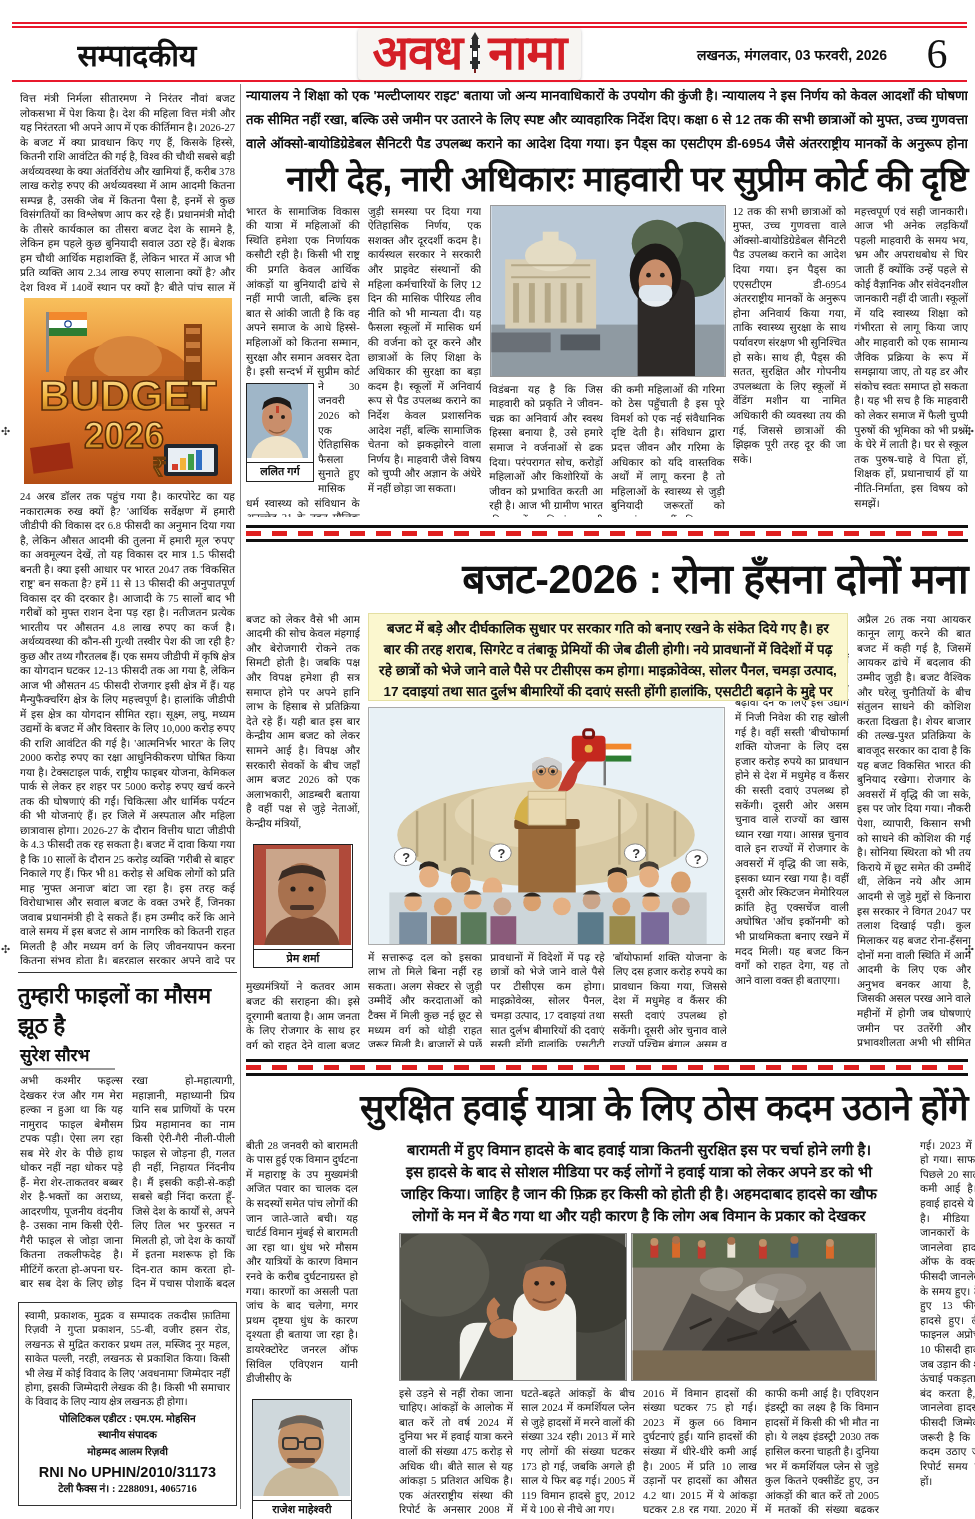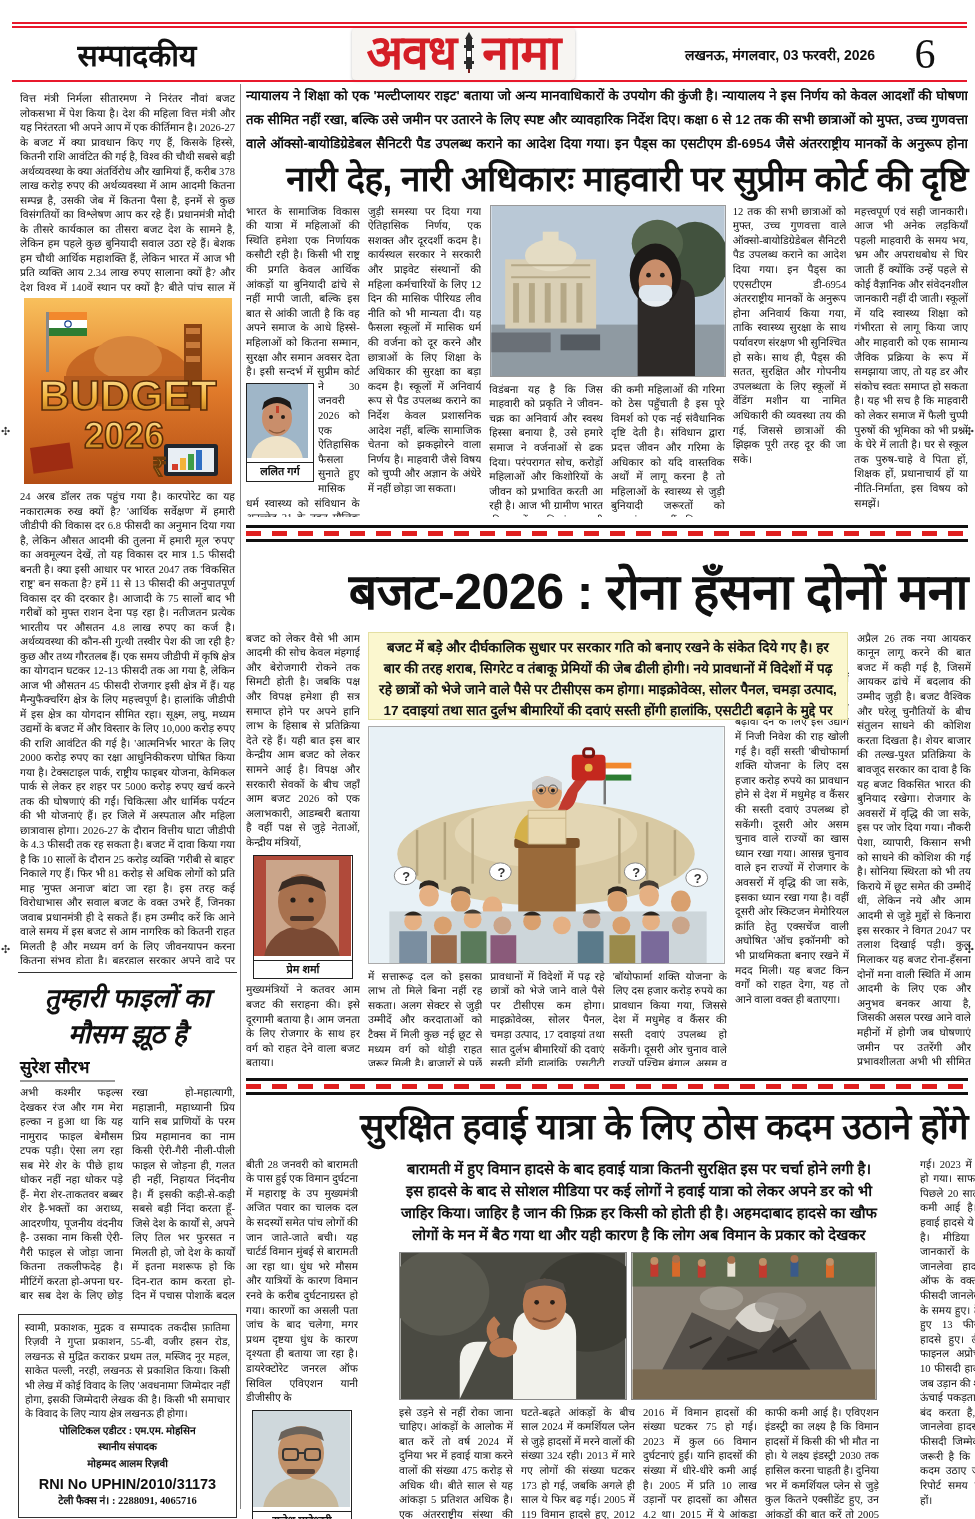--- a/index.html
+++ b/index.html
@@ -2,21 +2,21 @@
 <html><head>
 <meta charset="utf-8">
 <style>
   * { margin:0; padding:0; box-sizing:border-box; }
   html,body { background:#ffffff; }
   body { width:975px; height:1519px; position:relative; font-family:"Liberation Serif", serif; color:#111; overflow:hidden; }
 
   
   .top-double-rule { position:absolute; left:12px; right:8px; top:22px; height:6px;
     border-top:2px solid #e8192c; border-bottom:2px solid #e8192c; }
-  .header-row { position:absolute; left:12px; right:20px; top:30px; height:48px; display:flex; align-items:center; }
+  .header-row { position:absolute; left:12px; right:8px; top:30px; height:48px; display:flex; align-items:center; }
   .section-title { width:250px; text-align:center; font-family:"Liberation Sans",sans-serif; font-weight:bold; font-size:30px; }
   .masthead-wrap { flex:1; display:flex; justify-content:center; }
   .masthead { background:#f7f5f2; border-radius:4px; padding:1px 14px 3px; box-shadow:0 1px 3px rgba(0,0,0,.25); display:flex; align-items:center; }
   .masthead .mh-word { color:#d41e26; font-family:"Liberation Sans",sans-serif; font-weight:bold; font-size:48px; line-height:1; letter-spacing:-1px; }
   .masthead svg { margin:0 2px; }
   .date-line { width:230px; text-align:center; font-family:"Liberation Sans",sans-serif; font-weight:bold; font-size:14px; }
   .page-no { width:60px; text-align:center; font-size:42px; font-family:"Liberation Serif",serif; }
   .header-bottom-rule { position:absolute; left:12px; right:8px; top:80px; border-top:2px solid #e8192c; }
 
   .fold-mark { position:absolute; font-size:11px; color:#333; }
@@ -24,47 +24,47 @@
   
   .sidebar { position:absolute; left:18px; top:88px; width:219px; }
   .sb-vline { position:absolute; top:84px; bottom:10px; width:0; border-left:1px solid #888; }
   .headline-box { border:1.5px solid #333; padding:2px 4px 4px; text-align:center;
     font-family:"Liberation Sans",sans-serif; font-weight:bold; font-size:21px; line-height:1.15; }
   .sb-body { font-size:10.6px; line-height:1.37; text-align:justify; overflow:hidden; padding:4px 2px 0; }
   .sb-body1 { height:206px; }
   .sb-body2 { height:478px; }
   .budget-img { display:block; margin:4px auto 2px; }
   .sb-sep { border-top:1.5px solid #333; margin-top:8px; }
-  .headline-b { text-align:center; font-family:"Liberation Sans",sans-serif; font-weight:bold; font-size:26px; padding:6px 0 2px;font-style:italic; }
+  .headline-b { font-family:"Liberation Sans",sans-serif; font-weight:bold; font-size:22px; padding:6px 0 2px; }
   .byline-b { font-weight:bold; font-size:17px; font-family:"Liberation Sans",sans-serif; padding:2px 2px 1px; }
   .byline-rule { border-top:2px solid #999; width:95px; margin:1px 0 4px 2px; }
   .sb-cols { column-count:2; column-gap:9px; font-size:10.6px; line-height:1.37; text-align:justify; height:218px; overflow:hidden; padding:0 2px; }
   .imprint { border:1.5px solid #333; margin-top:10px; padding:6px 6px 8px; font-size:10.3px; line-height:1.4; text-align:justify; }
   .imprint .center { text-align:center; font-weight:bold; padding-top:2px; }
   .imprint .rni { font-family:"Liberation Sans",sans-serif; font-size:14.5px; text-align:center; font-weight:bold; padding-top:3px; }
   .imprint .fax { text-align:center; font-weight:bold; font-size:10.5px; }
 
   
   .main { position:absolute; left:246px; top:84px; width:722px; }
   .strap { font-family:"Liberation Sans",sans-serif; font-weight:bold; font-size:13.2px; line-height:1.8; text-align:justify; height:74px; overflow:hidden; }
   .h1 { text-align:right; font-family:"Liberation Sans",sans-serif; font-weight:bold; letter-spacing:-.5px; }
   .lead-h { font-size:35px; line-height:1.1; margin:2px 0 6px; }
   .cols { position:relative; display:flex; gap:8px; text-align:justify; font-size:10.6px; line-height:1.38; }
   .col { flex:1; overflow:hidden; }
   .lead-cols { height:312px; }
   .pad-top { padding-top:178px; }
   .wide-photo { position:absolute; left:244px; top:0; width:236px; height:172px; border:1px solid #999; }
   .portrait { border:1.5px solid #222; background:#fff; margin:3px 4px 3px 0; float:left; }
   .portrait .cap { display:block; text-align:center; font-family:"Liberation Sans",sans-serif; font-weight:bold; font-size:11px; border-top:1.5px solid #222; padding:1px 0; }
-  .portrait-block { border:1.5px solid #222; margin:4px auto; float:none; display:block; width:100px; }
+  .portrait-block { border:1.5px solid #222; margin:12px auto; float:none; display:block; width:100px; }
 
   .divider { height:17px; margin:8px 0 6px; border-top:3.5px solid #101010; border-bottom:3.5px solid #101010;
     background:repeating-linear-gradient(90deg,#e02020 0 15px,#ffffff 15px 26px); background-clip:content-box; padding:3px 0; }
 
-  .budget-h { font-size:50px; margin:14px 0 8px; }
+  .budget-h { font-size:41px; margin:7px 0 8px; }
   .budget-body { height:438px; }
   .center-stack { display:flex; flex-direction:column; }
   .yellow-box { position:absolute; left:122px; top:0; width:480px; height:88px; background:#fbf7cf; border:1px solid #e4dfa2;
     font-family:"Liberation Sans",sans-serif; font-weight:bold; font-size:13.6px; line-height:1.55; text-align:center; padding:4px 8px; overflow:hidden; z-index:2; }
   .bc-center { width:359px; flex:none; }
   .bc-spacer { height:94px; }
   .cartoon { border:1px solid #aaa; display:block; }
   .mini-row { display:flex; gap:8px; margin-top:6px; height:96px; overflow:hidden; }
   .mini-row .col { overflow:hidden; }
   .pad-yellow { padding-top:40px;font-family:Liberation Serif, serif; }

